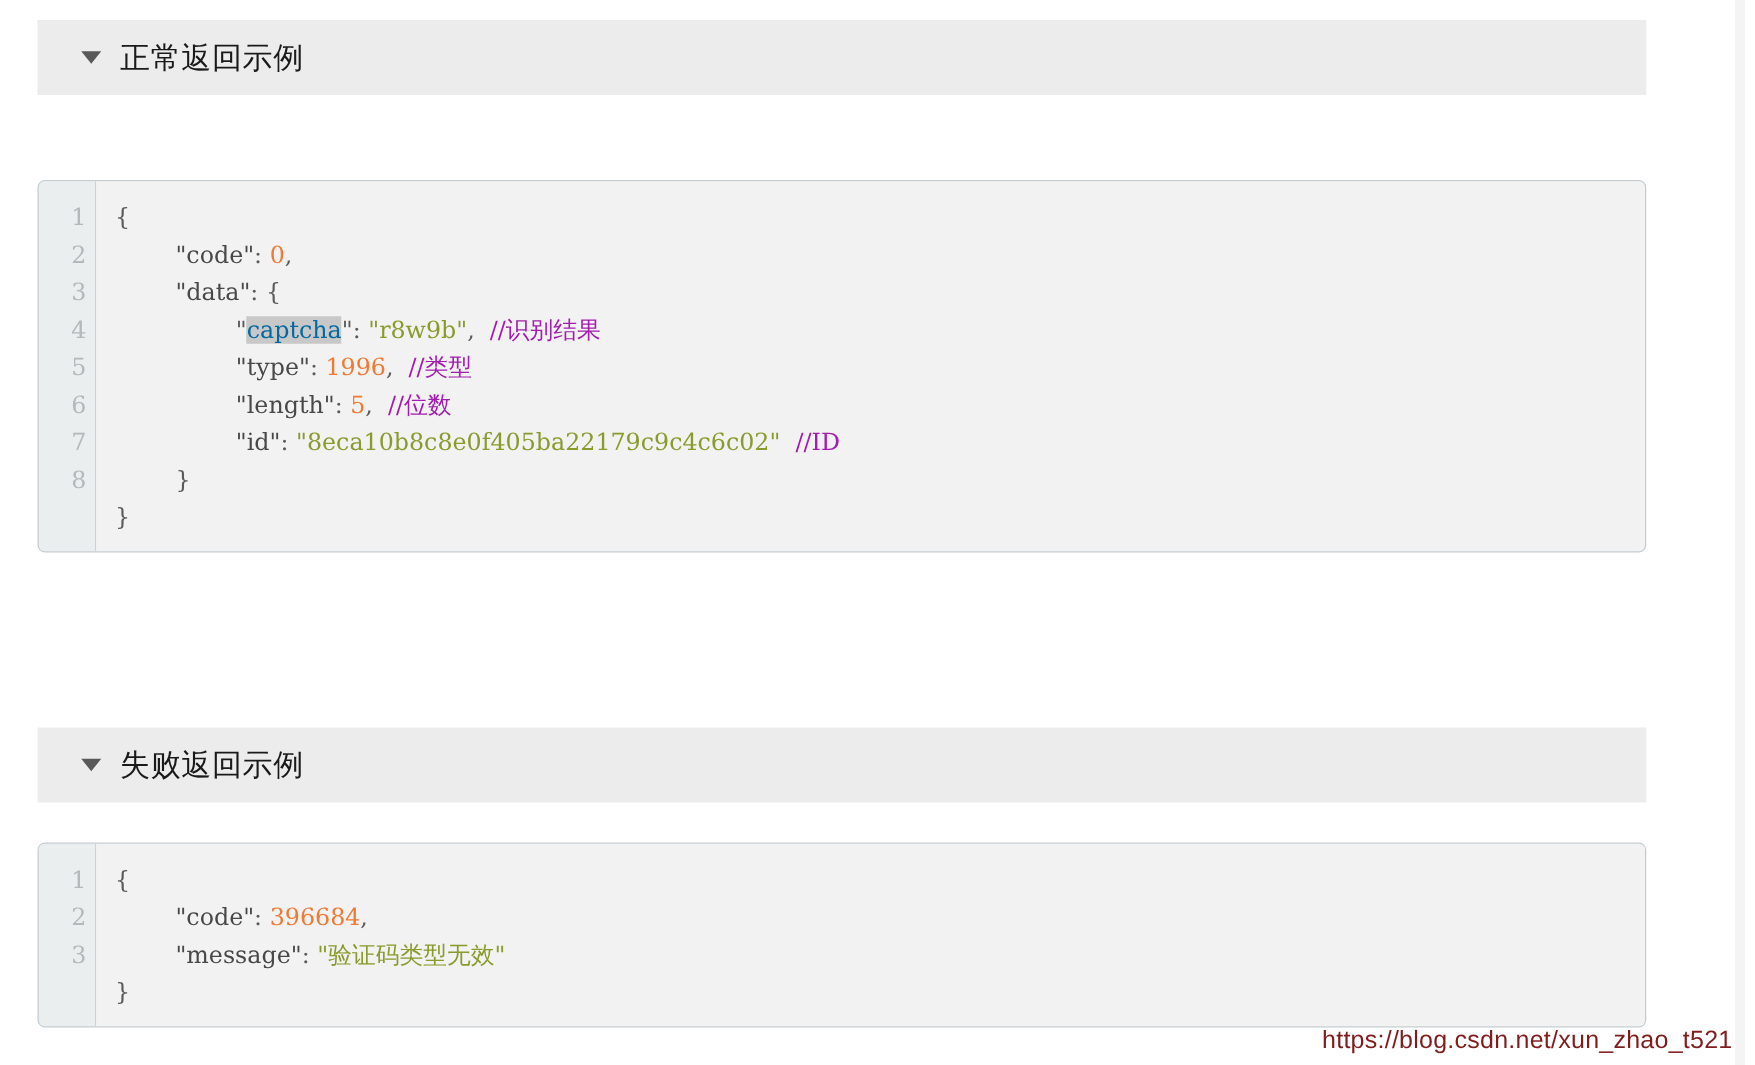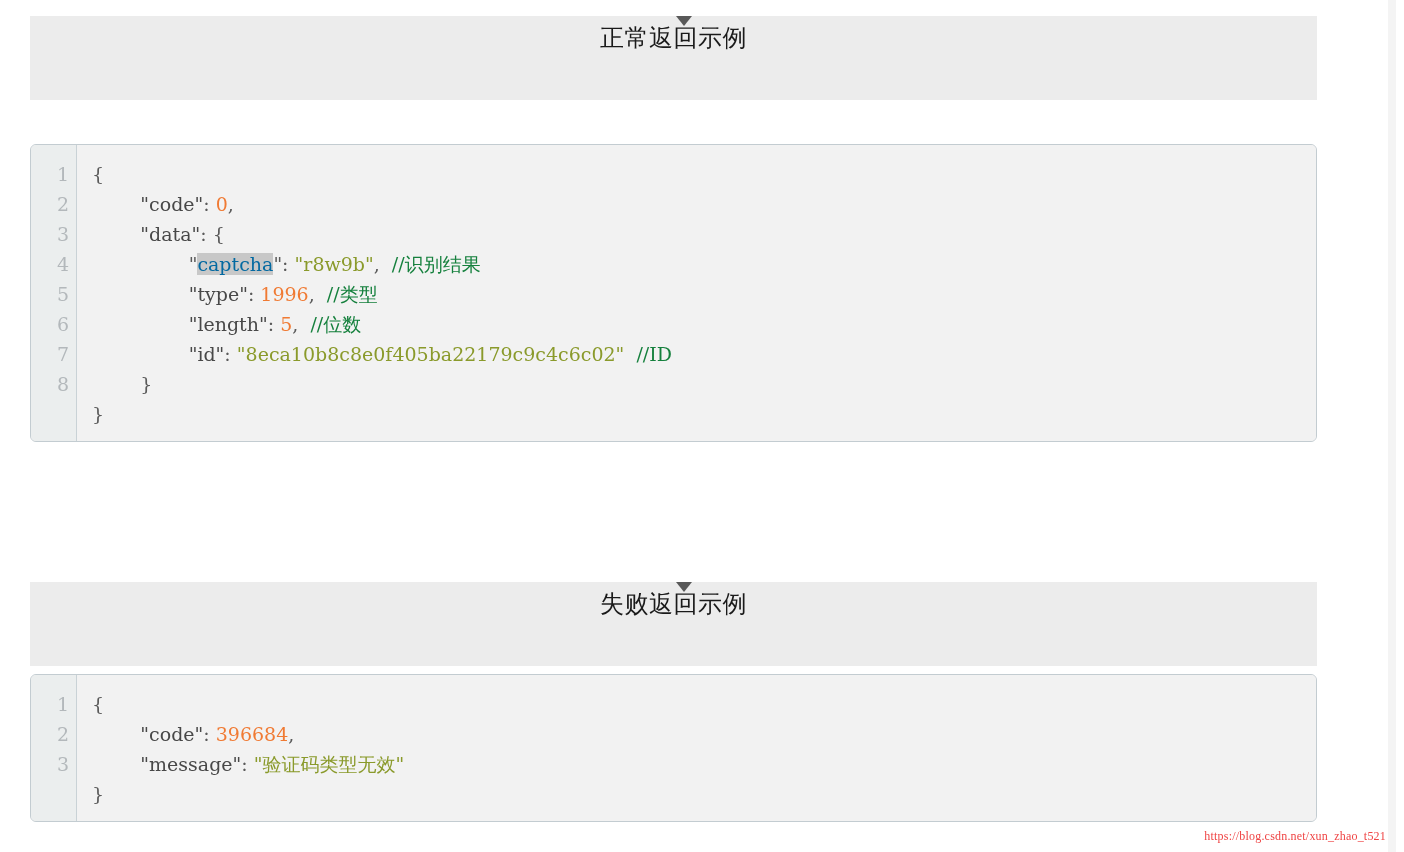--- a/index.html
+++ b/index.html
@@ -32,26 +32,25 @@
     width: 8px;
     height: 852px;
     background: #f4f4f4;
   }
 
   
   .section-header {
     position: absolute;
     left: 30px;
     width: 1287px;
-    height: 84px;
+    height: 60px;
     background: #ececec;
     display: flex;
     align-items: center;
     box-sizing: border-box;
-    flex-direction: column;
   }
   .section-header.first { top: 16px; }
   .section-header.second { top: 546px; margin-top: 36px; }
 
   .caret-icon {
     width: 0;
     height: 0;
     margin-left: 35px;
     margin-right: 15px;
     border-left: 8px solid transparent;
@@ -117,34 +116,34 @@
     line-height: 30px;
     height: 30px;
     color: #4b4b4b;
     white-space: pre;
   }
 
   .tok-punct   { color: #5a5a5a; }
   .tok-key     { color: #484848; }
   .tok-num     { color: #f07a33; }
   .tok-str     { color: #8a9a2b; }
-  .tok-comment { color: #15803d; }
+  .tok-comment { color: #a21caf; }
   .tok-sel {
     background: #c8c8c8;
     color: #0369a1;
   }
 
   
   .watermark {
     position: absolute;
     right: 10px;
     bottom: 8px;
-    font-family: Liberation Serif, serif;
-    font-size: 12px;
-    color: #ef4444;
+    font-family: Liberation Sans, sans-serif;
+    font-size: 20px;
+    color: #7f1d1d;
     white-space: nowrap;
     letter-spacing: 0.2px;
   }
 </style>
 </head>
 <body>
 
 <div class="page">
 
   <div class="section-header first">

